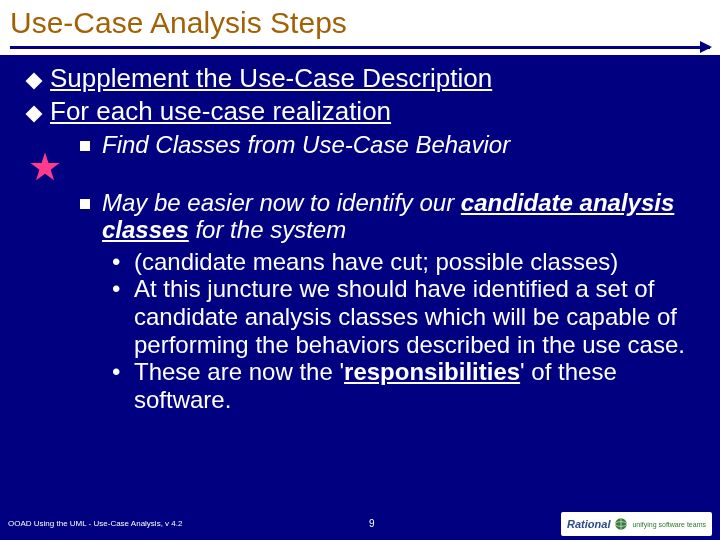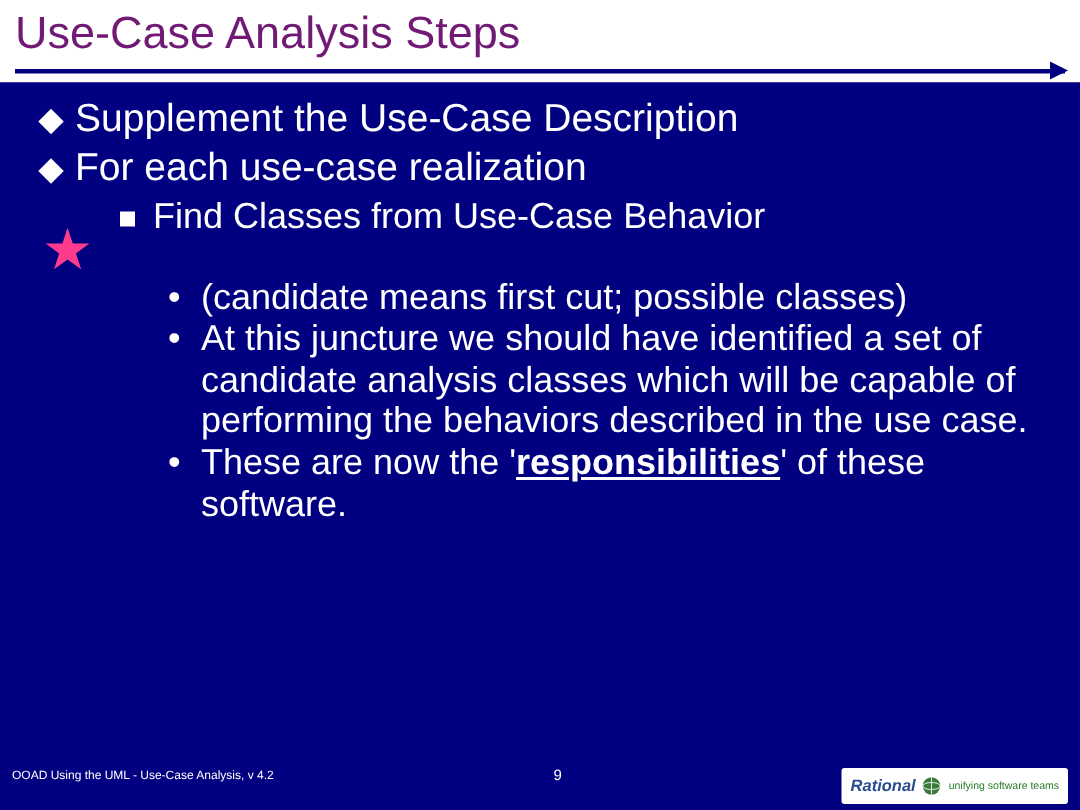--- a/index.html
+++ b/index.html
@@ -4,21 +4,21 @@
 <style>
   * { margin: 0; padding: 0; box-sizing: border-box; }
   html, body { width: 720px; height: 540px; overflow: hidden; }
   body {
     background: #000080;
     color: #fff;
     font-family: Arial, Helvetica, sans-serif;
     position: relative;
   }
   .title {
-    color: #701a75;
+    color: #a16207;
     background: #fff;
     font-size: 30px;
     font-weight: 400;
     padding: 6px 10px 6px 10px;
     letter-spacing: 0px;
   }
   .rule-wrap {
     background: #fff;
     padding: 0 0 6px 0;
   }
@@ -39,41 +39,42 @@
   }
   .content {
     background: #000080;
     padding: 8px 20px 0 20px;
   }
   .bullet-l1 {
     display: flex;
     align-items: flex-start;
     font-size: 26px;
     margin: 0 0 2px 8px;
+    text-decoration: underline;
   }
   .bullet-l1 .dia {
     width: 12px; height: 12px;
     background: #fff;
     transform: rotate(45deg);
     flex: 0 0 12px;
     margin: 12px 10px 0 0;
   }
   .bullet-l2 {
     display: flex;
     align-items: flex-start;
     font-size: 24px;
     margin: 4px 0 4px 60px;
   }
   .bullet-l2 .sq {
     width: 10px; height: 10px;
     background: #fff;
     flex: 0 0 10px;
     margin: 10px 12px 0 0;
   }
-  .bullet-l2 .txt { line-height: 1.15; }
+  .bullet-l2 .txt { line-height: 1.15; font-style: italic; }
   .bullet-l3 {
     display: flex;
     align-items: flex-start;
     font-size: 24px;
     margin: 0 0 0 92px;
     line-height: 1.15;
   }
   .bullet-l3 .dot {
     flex: 0 0 14px;
     margin: 0 8px 0 0;
@@ -90,21 +91,21 @@
   .b { font-weight: 700; }
   .gap { height: 22px; }
   .footer {
     position: absolute;
     left: 0; right: 0; bottom: 0;
     height: 28px;
     background: #000080;
     color: #fff;
     font-size: 8px;
     display: flex;
-    align-items: flex-start;
+    align-items: center;
     padding: 0 8px 4px 8px;
   }
   .footer .left { flex: 0 0 auto; line-height: 1.2; }
   .footer .mid { flex: 1 1 auto; text-align: center; font-size: 10px; padding-bottom: 1px;}
   .footer .logo {
     flex: 0 0 auto;
     background: #fff;
     color: #333;
     font-size: 8px;
     padding: 5px 6px;
@@ -138,24 +139,30 @@
     <span>For each use-case realization</span>
   </div>
 
   <div class="bullet-l2">
     <span class="sq"></span>
     <span class="txt">Find Classes from Use-Case Behavior</span>
   </div>
 
   <div class="gap"></div>
 
+  <div class="bullet-l2">
+    <span class="sq"></span>
+    <span class="txt">
+      <span>May be easier now to identify our </span><span class="b u">candidate analysis classes</span><span> for the system</span>
+    </span>
+  </div>
 
   <div class="bullet-l3">
     <span class="dot">•</span>
-    <span>(candidate means first cut; possible classes)</span>
+    <span>(candidate means have cut; possible classes)</span>
   </div>
   <div class="bullet-l3">
     <span class="dot">•</span>
     <span>At this juncture we should have identified a set of candidate analysis classes which will be capable of performing the behaviors described in the use case.</span>
   </div>
   <div class="bullet-l3">
     <span class="dot">•</span>
     <span>
       <span>These are now the '</span><span class="u">responsibilities</span><span>' of these software.</span>
     </span>

